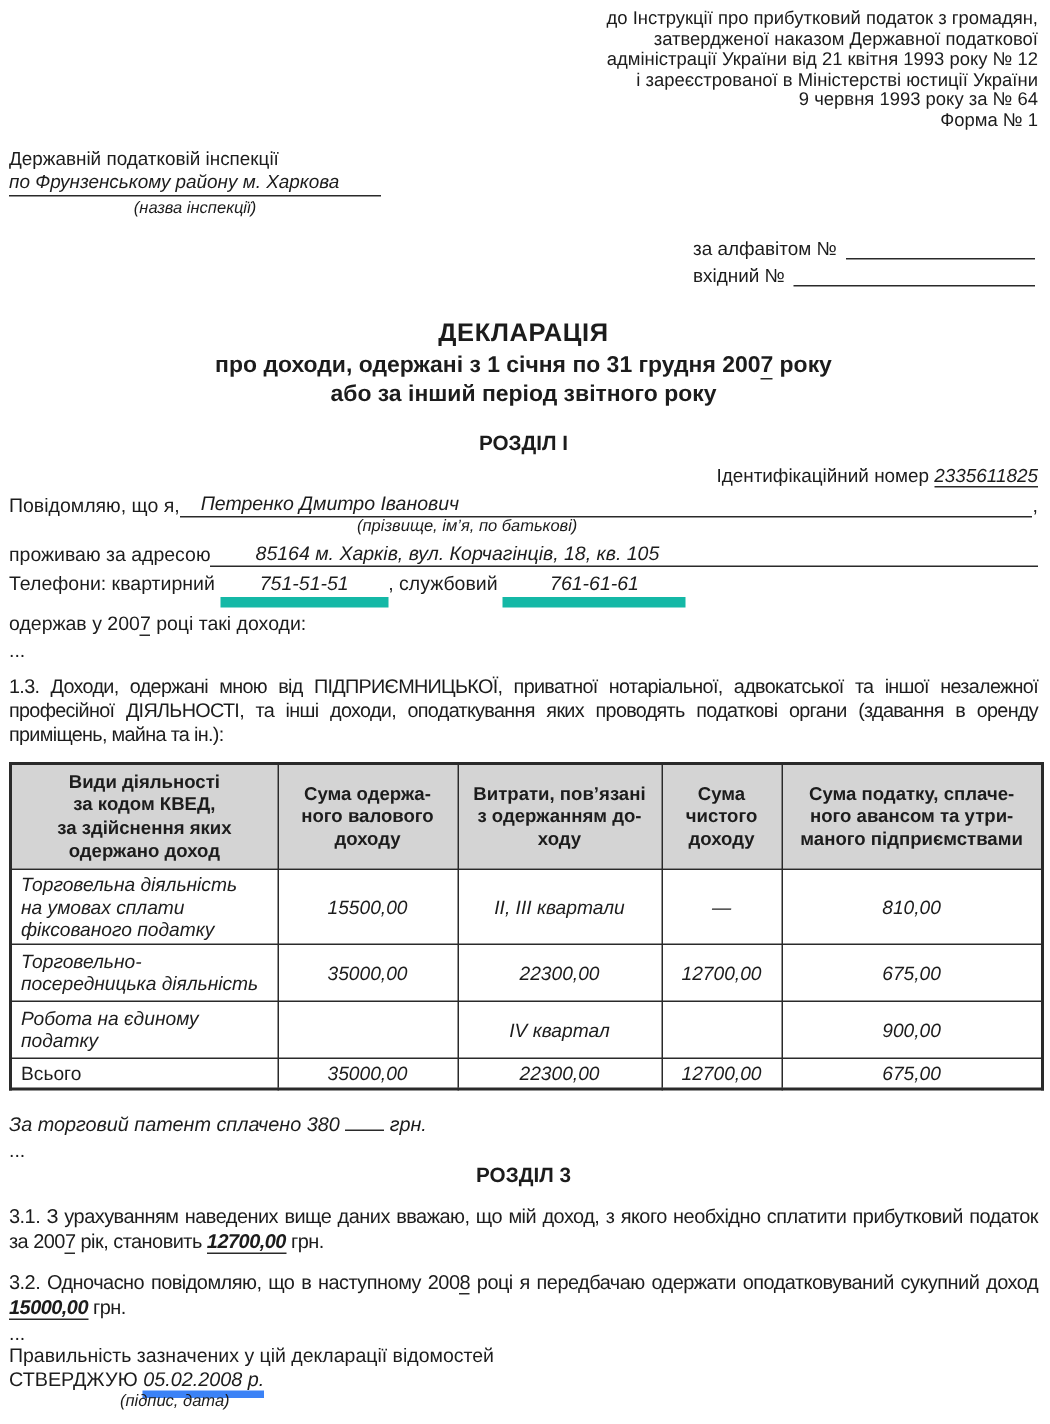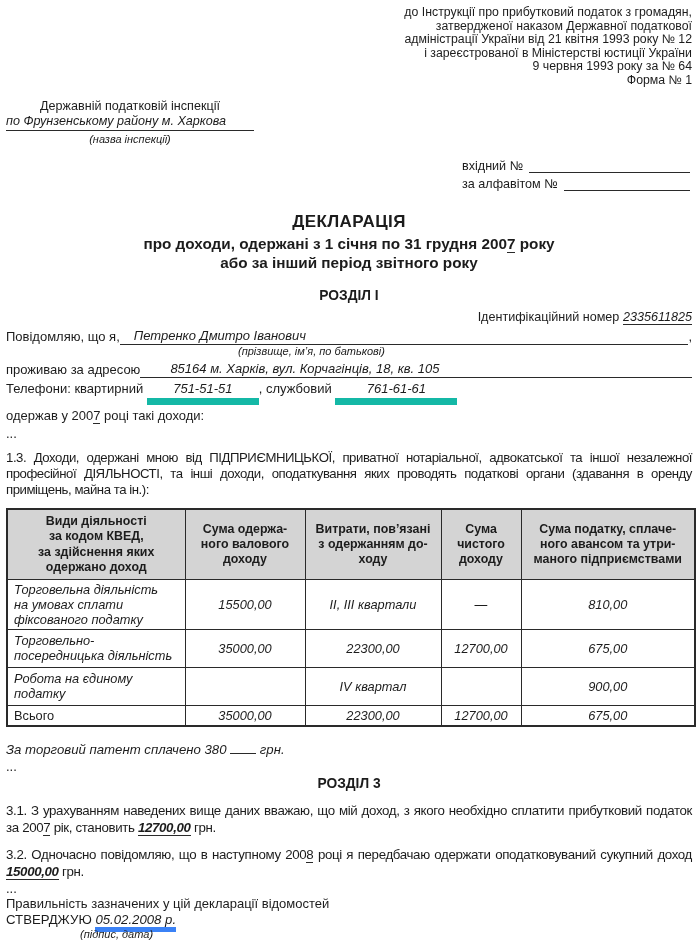--- a/index.html
+++ b/index.html
@@ -10,21 +10,21 @@
     font-family: "Liberation Sans", sans-serif;
     font-size: 13px;
   }
   .page { width: 700px; height: 949px; padding: 6px 8px 0 6px; position: relative; }
 
   
   .appendix { text-align: right; font-size: 12.3px; line-height: 13.6px; }
 
   
   .inspection { width: 248px; margin-top: 11px; font-size: 12.6px; line-height: 15px; }
-  .insp-line1 { text-align: center; }
+  .insp-line1 { text-align: left; }
   .insp-line2 { border-bottom: 1px solid #2a2a2a; font-style: italic; padding-bottom: 1px; }
   .insp-caption { text-align: center; font-style: italic; font-size: 11px; margin-top: 1px; }
 
   
   .entry { width: 228px; margin: 12px 2px 0 auto; font-size: 12.6px; }
   .entry-line { display: flex; align-items: flex-end; margin-bottom: 4px; }
   .entry-label { white-space: nowrap; padding-right: 6px; }
   .fill { flex: 1; border-bottom: 1px solid #2a2a2a; min-height: 14px; }
 
   
@@ -91,25 +91,25 @@
   </div>
 
   <div class="inspection">
     <div class="insp-line1">Державній податковій інспекції</div>
     <div class="insp-line2">по Фрунзенському району м. Харкова</div>
     <div class="insp-caption">(назва інспекції)</div>
   </div>
 
   <div class="entry">
     <div class="entry-line">
-      <span class="entry-label">вхідний №</span>
+      <span class="entry-label">за алфавітом №</span>
         <span class="fill"></span>
     </div>
     <div class="entry-line">
-      <span class="entry-label">за алфавітом №</span>
+      <span class="entry-label">вхідний №</span>
         <span class="fill"></span>
     </div>
   </div>
 
   <div class="title">
     <div class="title-main">ДЕКЛАРАЦІЯ</div>
     <div class="title-sub"><span>про доходи, одержані з 1 січня по 31 грудня 200</span><span class="u">7</span><span> року</span></div>
     <div class="title-sub">або за інший період звітного року</div>
   </div>
 

